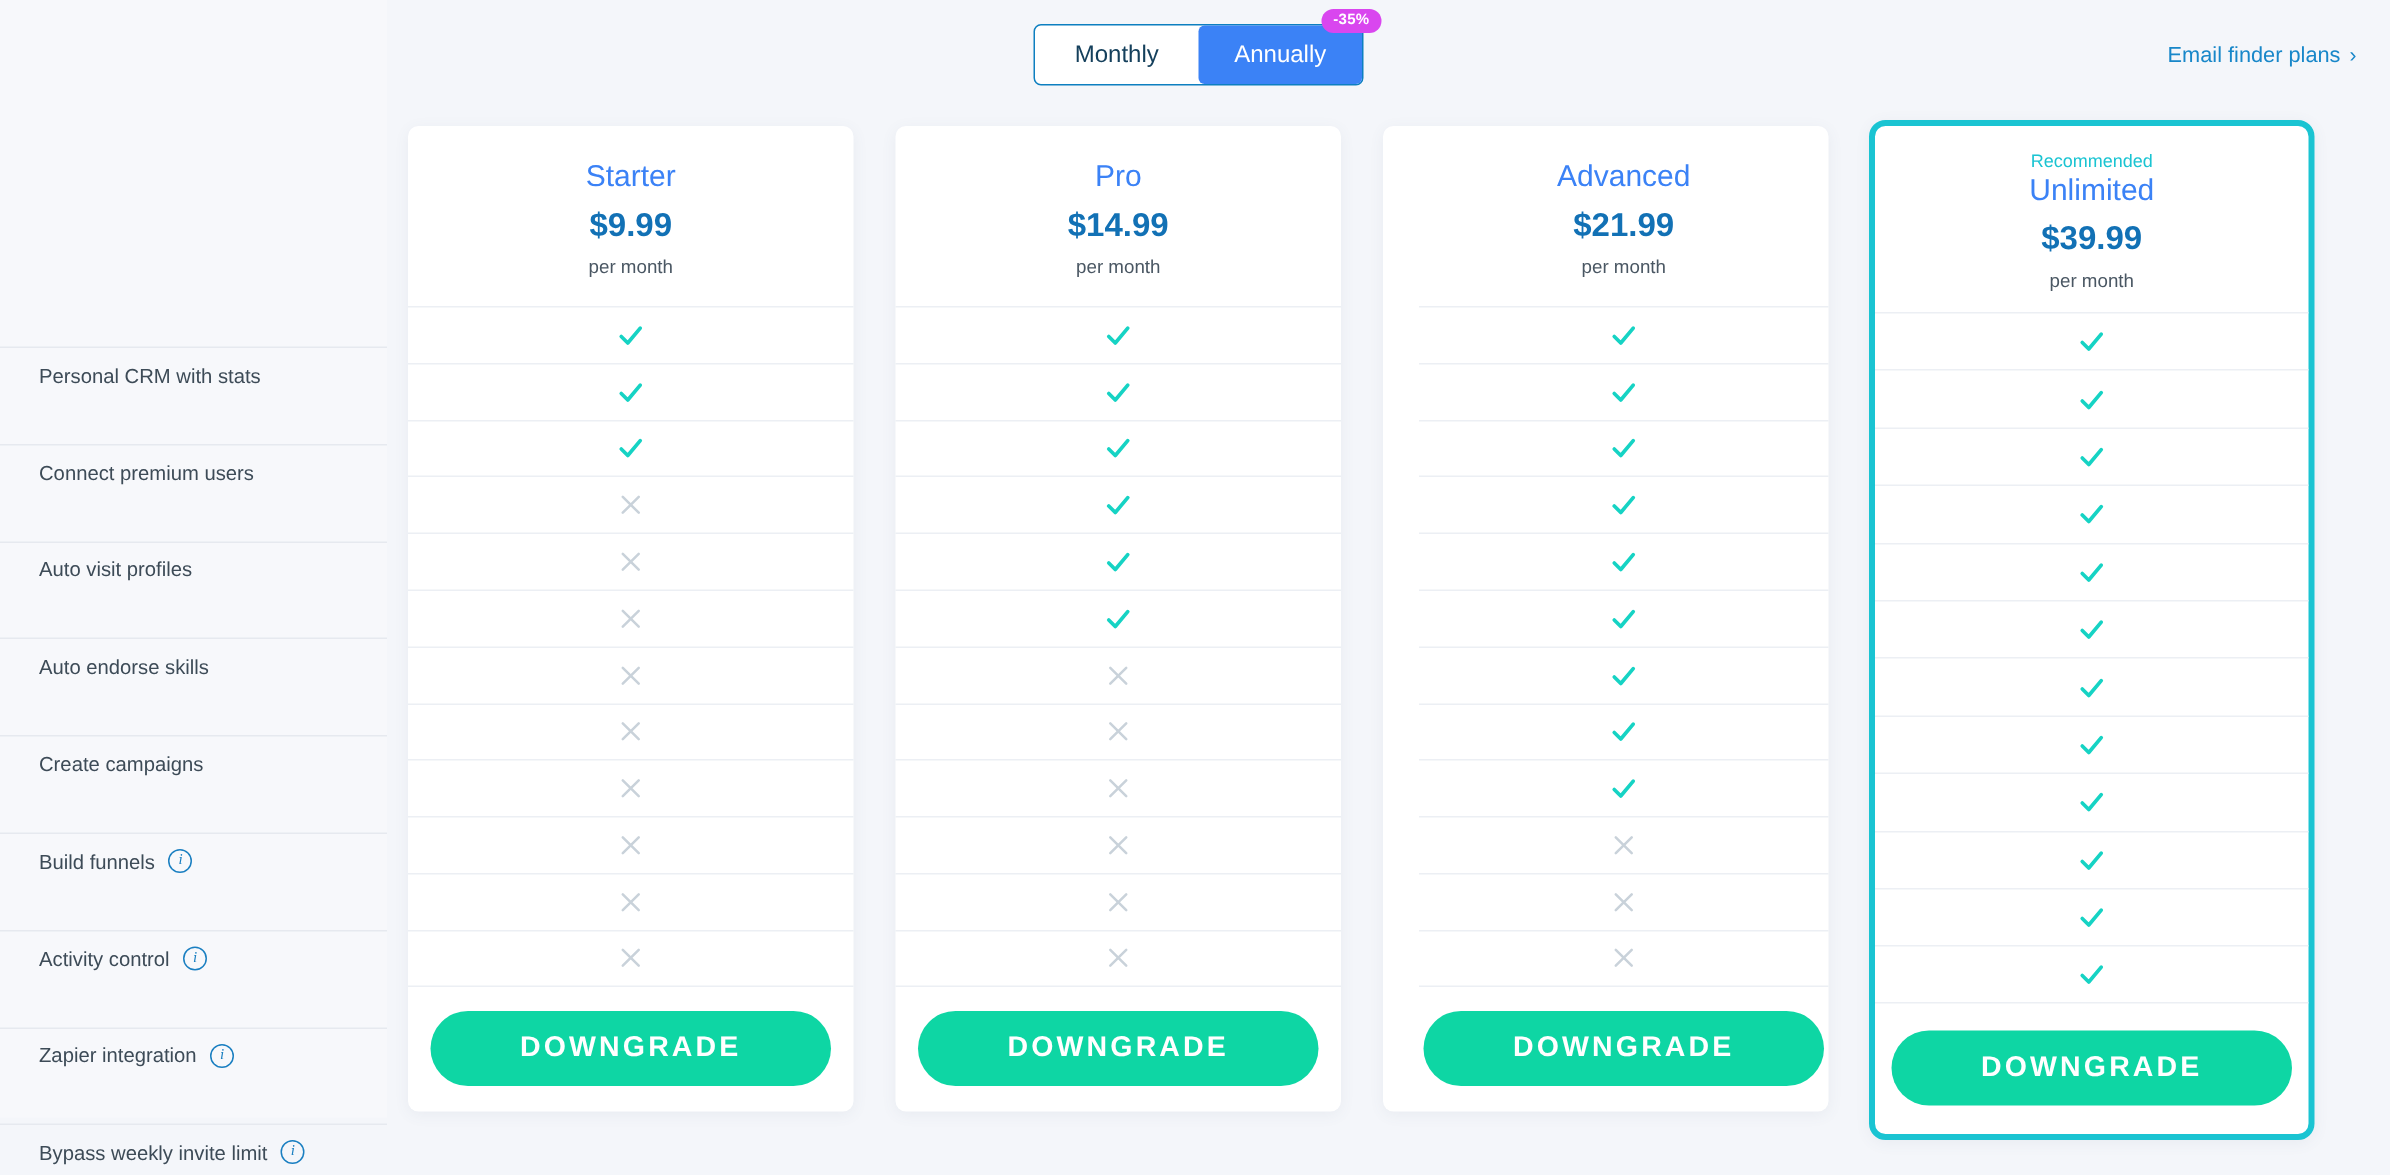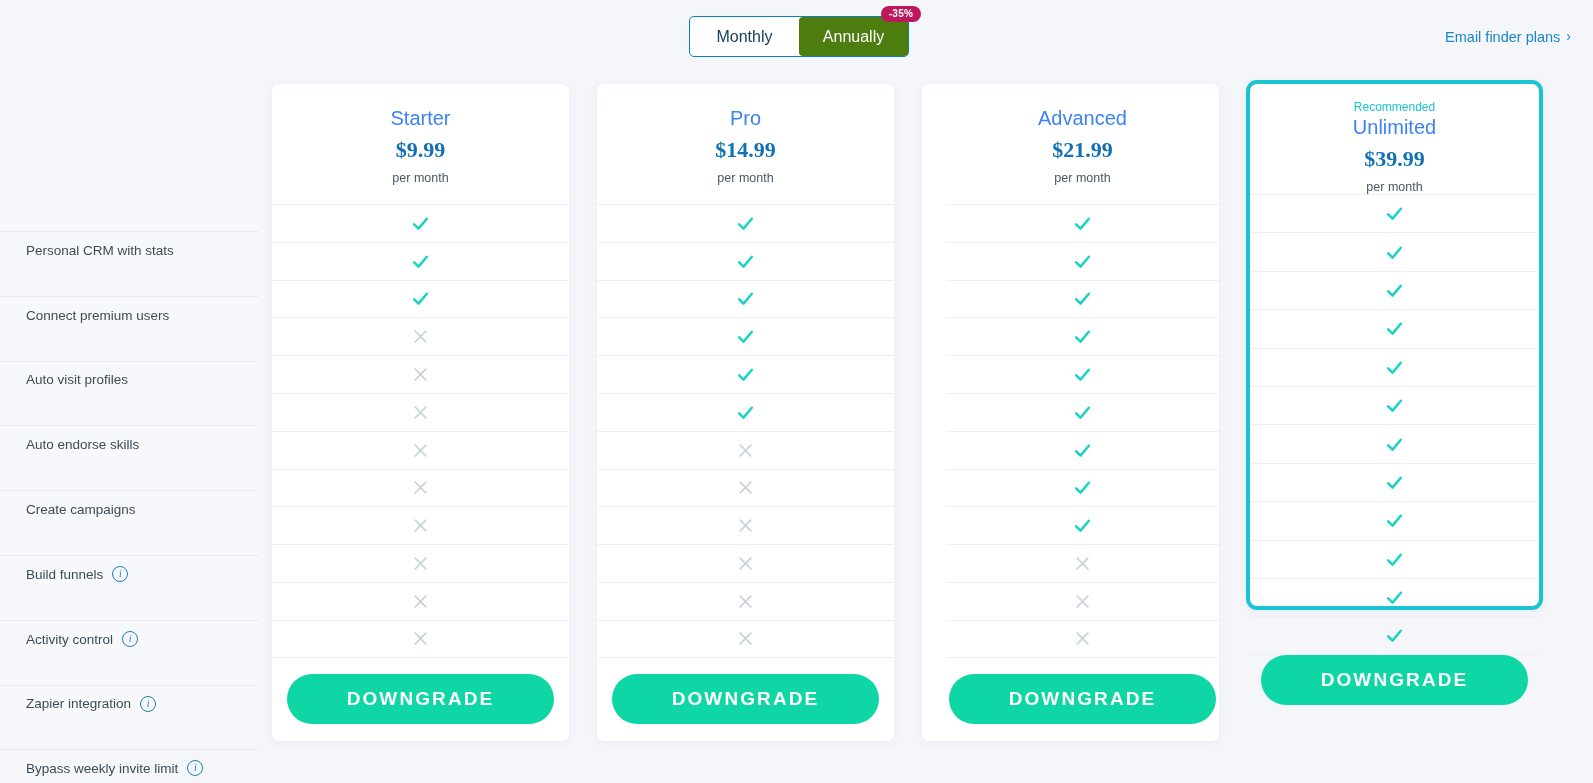--- a/index.html
+++ b/index.html
@@ -48,28 +48,28 @@
     display: flex;
     align-items: center;
     justify-content: center;
     font-size: 16px;
     color: #15405c;
     cursor: pointer;
     user-select: none;
     border-radius: 4px;
   }
   .toggle-opt.active {
-    background: #4d7c0f;
+    background: #3b82f6;
     color: #ffffff;
   }
   .discount-badge {
     position: absolute;
     top: -11px;
     right: -13px;
-    background: #be185d;
+    background: #d946ef;
     color: #ffffff;
     font-size: 10px;
     font-weight: bold;
     padding: 3px 8px 3px 8px;
     border-radius: 10px;
     line-height: 1;
     letter-spacing: 0.2px;
   }
 
   .finder-link {
@@ -147,21 +147,21 @@
     box-shadow: 0 2px 10px rgba(80,100,130,0.07);
     display: flex;
     flex-direction: column;
   }
   .plan-card.c0 { left: 272px;  height: 657px; }
   .plan-card.c1 { left: 597px;  height: 657px; }
   .plan-card.c2 { left: 922px;  height: 657px; padding-left: 24px; }
   .plan-card.c3 {
     left: 1246px;
     top: 80px;
-    height: 530px;
+    height: 680px;
     border: 4px solid #1ac4d2;
     border-radius: 11px;
   }
 
   .plan-head {
     height: 120px;
     padding-top: 22px;
     display: flex;
     flex-direction: column;
     align-items: center;
@@ -175,21 +175,20 @@
   .plan-name {
     font-size: 20px;
     color: #3b82f6;
     line-height: 1.25;
   }
   .plan-price {
     font-size: 22px;
     font-weight: bold;
     color: #1271b5;
     margin-top: 6px;
-    font-family: Liberation Serif, serif;
   }
   .plan-period {
     font-size: 12.5px;
     color: #4a5763;
     margin-top: 8px;
   }
 
   .cell-list { display: flex; flex-direction: column; }
   .cell {
     height: 37.8px;

